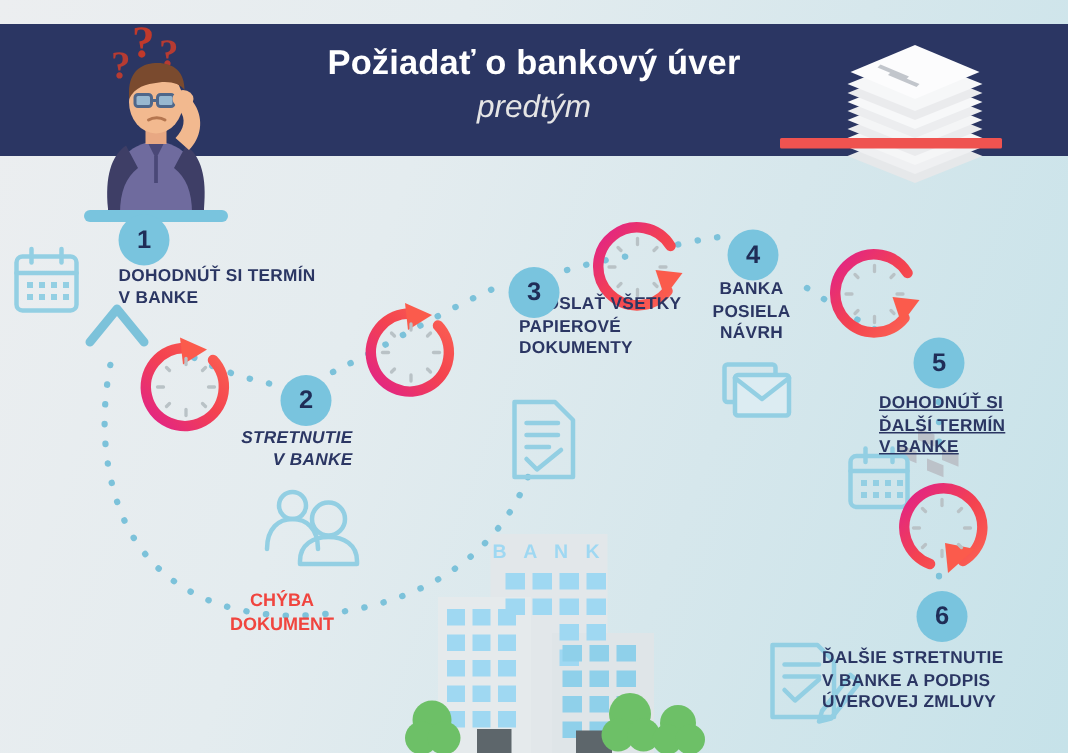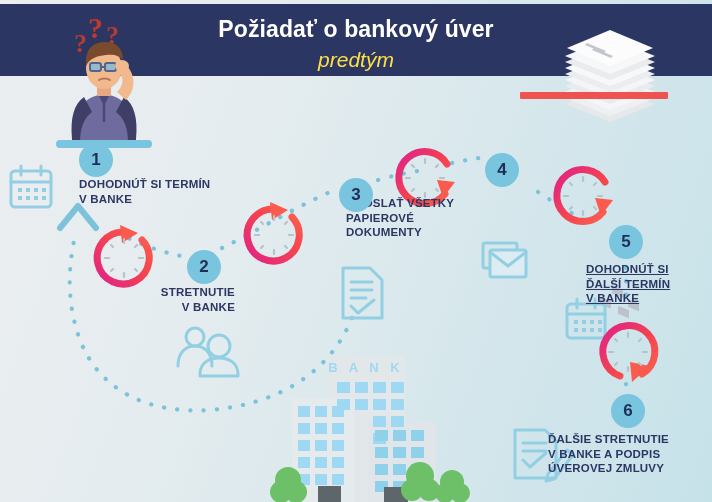--- a/index.html
+++ b/index.html
@@ -11,36 +11,36 @@
     background:#e9ecef;
   }
   #canvas {
     position:absolute; inset:0;
     width:712px; height:502px;
     background: linear-gradient(110deg, #eceef0 0%, #e4ecef 35%, #d6e7ec 65%, #c6e2e9 100%);
   }
 
   
   #header {
-    position:absolute; left:0; top:4px; width:712px; height:72px;
+    position:absolute; left:0; top:16px; width:712px; height:88px;
     background:#2b3663;
     z-index:5;
   }
   #title {
     position:absolute; left:0; top:12px; width:712px;
     text-align:center;
     color:#ffffff;
     font-size:23px;
     font-weight:bold;
     letter-spacing:0.1px;
   }
   #subtitle {
     position:absolute; left:0; top:44px; width:712px;
     text-align:center;
-    color:#fde047;
+    color:#e5e5e5;
     font-size:21px;
     font-style:italic;
   }
 
   
   #redline {
     position:absolute; left:520px; top:92px; width:148px; height:7px;
     background:#ef5350; border-radius:1px; z-index:6;
   }
 
@@ -48,21 +48,21 @@
   .steplabel {
     position:absolute;
     color:#2b3663;
     font-size:11.5px;
     font-weight:bold;
     line-height:14.5px;
     letter-spacing:0.2px;
     z-index:8;
     white-space:pre-line;
   }
-  .steplabel.right { text-align:right; }
+  .steplabel.right { text-align:right;font-style:italic; }
   .steplabel.center { text-align:center; }
 
   
   .numbubble {
     position:absolute;
     width:34px; height:34px;
     border-radius:50%;
     background:#79c4de;
     color:#1f2d57;
     font-size:17px;
@@ -432,23 +432,28 @@
   <div class="steplabel" style="left:68px;  top:177px; width:175px;margin-left:11px;">DOHODNÚŤ SI TERMÍN
 V BANKE</div>
 
   <div class="steplabel right" style="left:115px; top:285px; width:120px;">STRETNUTIE
 V BANKE</div>
 
   <div class="steplabel" style="left:307px; top:196px; width:150px;margin-left:39px;">ODOSLAŤ VŠETKY
 PAPIEROVÉ
 DOKUMENTY</div>
 
+  <div class="steplabel center" style="left:455px; top:186px; width:92px;">BANKA
+POSIELA
+NÁVRH</div>
 
   <div class="steplabel" style="left:586px; top:262px; width:120px;text-decoration:underline;">DOHODNÚŤ SI
 ĎALŠÍ TERMÍN
 V BANKE</div>
 
   <div class="steplabel" style="left:548px; top:432px; width:148px;">ĎALŠIE STRETNUTIE
 V BANKE A PODPIS
 ÚVEROVEJ ZMLUVY</div>
 
+  <div id="errlabel">CHÝBA
+DOKUMENT</div>
 
 </div>
 
 </body></html>

